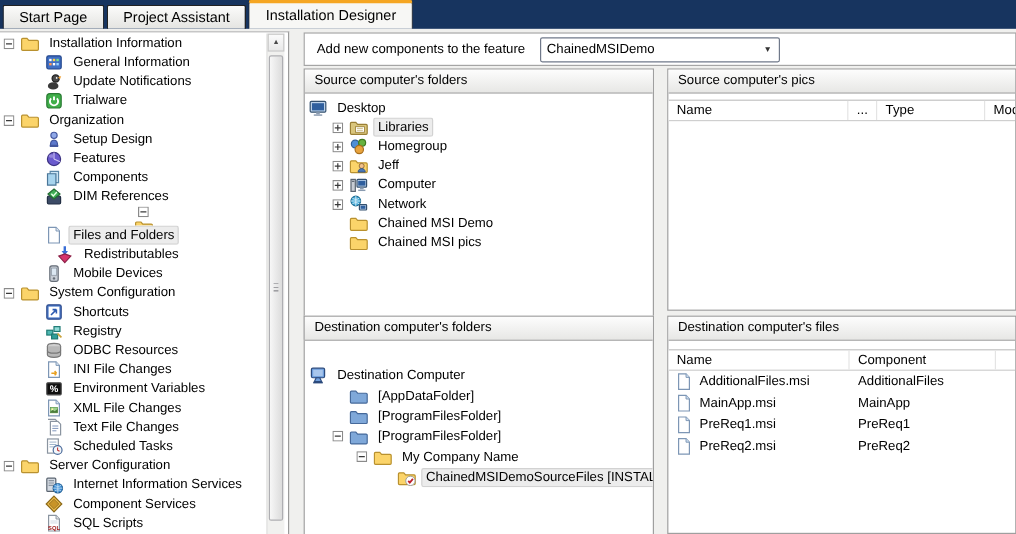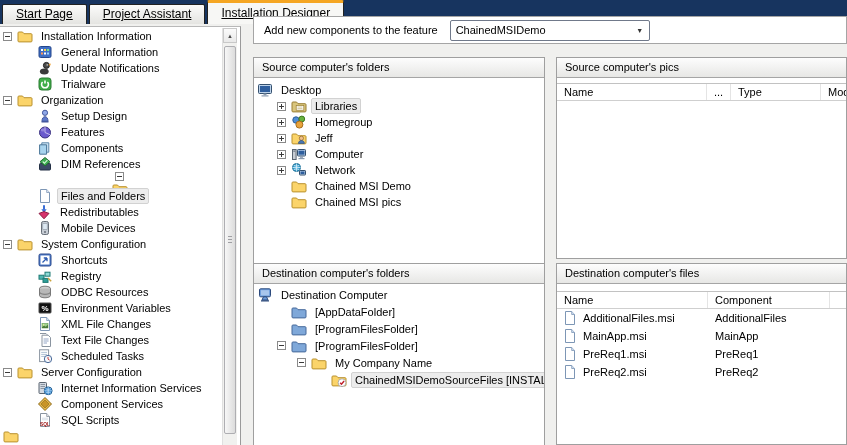--- a/index.html
+++ b/index.html
@@ -5,21 +5,21 @@
   html,body{margin:0;padding:0;}
   body{width:847px;height:445px;overflow:hidden;position:relative;background:#f0f0ee;
        font-family:"Liberation Sans","DejaVu Sans",sans-serif;font-size:11px;color:#000;}
   *{box-sizing:border-box;}
 
   
   .tabbar{position:absolute;left:0;top:0;width:847px;height:24px;background:#17345f;
           display:flex;align-items:flex-end;}
   .tab{height:20px;line-height:19px;padding:0 13px;margin-left:2px;font-size:12px;
        background:linear-gradient(#fbfbfa,#e4e4e1);border:1px solid #222;border-bottom:none;
-       border-radius:2px 2px 0 0;white-space:nowrap;cursor:default;text-decoration:underline;}
+       border-radius:2px 2px 0 0;white-space:nowrap;cursor:default;}
   .tab.active{height:24px;line-height:20px;background:#f7f7f5;border-top:3px solid #f5a623;}
 
   
   .sidebar{position:absolute;left:0;top:26px;width:241px;height:419px;background:#fff;
            border-top:1px solid #b8b8b8;border-right:1px solid #9a9a9a;overflow:hidden;}
   .sidetree{padding-top:1px;}
 
   .titem{height:16px;display:flex;align-items:center;white-space:nowrap;overflow:hidden;}
   .titem17{height:17px;}
   .exp{width:9px;height:9px;margin-right:5px;flex:none;}
@@ -34,38 +34,38 @@
   .vscroll{position:absolute;top:1px;right:3px;width:15px;height:418px;background:#f1f1ef;
            border-left:1px solid #e0e0e0;}
   .vs-up{height:15px;background:linear-gradient(#fbfbfb,#e9e9e9);border:1px solid #c8c8c8;
          text-align:center;font-size:6px;line-height:14px;color:#4a4a4a;}
   .vs-thumb{position:absolute;left:1px;right:1px;top:18px;height:388px;border:1px solid #aeaeb2;
             border-radius:2px;background:linear-gradient(90deg,#f7f7f7,#dcdcdc);}
   .vs-grip{position:absolute;left:3px;right:3px;top:50%;height:7px;margin-top:-4px;
            background:repeating-linear-gradient(#9f9fa3 0 1px,transparent 1px 3px);}
 
   
-  .featurebar{position:absolute;left:253px;top:16px;width:594px;height:28px;background:#fff;
+  .featurebar{position:absolute;left:253px;top:27px;width:594px;height:28px;background:#fff;
               border:1px solid #a5a5a5;display:flex;align-items:center;}
   .flabel{margin-left:10px;}
   .combo{margin-left:12px;width:200px;height:21px;border:1px solid #70798a;border-radius:2px;
          background:#fff;display:flex;align-items:center;cursor:default;}
   .combo-val{flex:1;padding-left:5px;overflow:hidden;white-space:nowrap;}
   .combo-btn{width:18px;text-align:center;font-size:7px;color:#333;}
 
   
   .panel{position:absolute;background:#fff;border:1px solid #9f9f9f;overflow:hidden;}
   .phead{height:20px;line-height:19px;padding-left:8px;background:linear-gradient(#fdfdfd,#e7e7e5);
          border-bottom:1px solid #a5a5a5;white-space:nowrap;overflow:hidden;}
   #p-src-folders{left:253px;top:57px;width:292px;height:226px;}
   #p-src-files  {left:556px;top:57px;width:291px;height:202px;}
   #p-dst-folders{left:253px;top:263px;width:292px;height:205px;}
   #p-dst-files  {left:556px;top:263px;width:291px;height:182px;}
   .ptree{padding-top:4px;}
-  .ptree2{padding-top:2px;}
+  .ptree2{padding-top:20px;}
 
   
   .lhead{display:flex;height:18px;margin-top:5px;border-top:1px solid #c2c2c2;
          border-bottom:1px solid #cfcfcf;background:#fff;}
   .lh{flex:none;line-height:16px;padding-left:7px;border-right:1px solid #e4e4e4;
       overflow:hidden;white-space:nowrap;}
   .lrow{display:flex;height:18px;align-items:center;white-space:nowrap;}
   .lcell-name{flex:none;display:flex;align-items:center;padding-left:5px;overflow:hidden;}
   .lcell{flex:none;padding-left:7px;overflow:hidden;}
   .licon{width:16px;height:16px;margin-right:5px;flex:none;}
@@ -210,21 +210,21 @@
       <div class="titem " style="padding-left: 23px;">
         <span class="tspacer"></span>
         <span class="ticon">
           <svg viewBox="0 0 16 16">
             <path d="M3.5 1.5h6.2l2.8 3v10H3.5z" fill="#fff" stroke="#7d96b5"></path>
             <path d="M9.7 1.5v3h2.8" fill="#e4ecf6" stroke="#7d96b5" stroke-width=".8"></path>
           </svg>
         </span>
         <span class="tlabel sel">Files and Folders</span>
       </div>
-      <div class="titem " style="padding-left: 22px;">
+      <div class="titem " style="padding-left: 32px;">
         <span class="tspacer"></span>
         <span class="ticon">
           <svg viewBox="0 0 16 16">
             <path d="M8 1.2v4.6" stroke="#3a6ed6" stroke-width="2"></path>
             <path d="M5.3 5.2h5.4L8 8.8z" fill="#3a6ed6"></path>
             <path d="M3 9.4l5-1.8 5 1.8-5 5.4z" fill="#d6336c" stroke="#8c1f46"></path>
           </svg>
         </span>
         <span class="tlabel">Redistributables</span>
       </div>
@@ -279,20 +279,31 @@
       <div class="titem " style="padding-left: 23px;">
         <span class="tspacer"></span>
         <span class="ticon">
           <svg viewBox="0 0 16 16">
             <ellipse cx="8" cy="4.5" rx="5.5" ry="2.3" fill="#d0d0d0" stroke="#787878"></ellipse>
             <path d="M2.5 4.5v7c0 1.3 2.5 2.3 5.5 2.3s5.5-1 5.5-2.3v-7" fill="#b8b8b8" stroke="#787878"></path>
             <path d="M2.5 8c0 1.3 2.5 2.3 5.5 2.3S13.5 9.3 13.5 8" fill="none" stroke="#787878"></path>
           </svg>
         </span>
         <span class="tlabel">ODBC Resources</span>
+      </div>
+      <div class="titem " style="padding-left: 23px;">
+        <span class="tspacer"></span>
+        <span class="ticon">
+          <svg viewBox="0 0 16 16">
+            <path d="M3.5 1.5h6.2l2.8 3v10H3.5z" fill="#fff" stroke="#7d96b5"></path>
+            <path d="M9.7 1.5v3h2.8" fill="#d7e4f2" stroke="#7d96b5" stroke-width=".8"></path>
+            <path d="M5.8 11h4.4M10.2 11L8.5 9.3M10.2 11l-1.7 1.7" stroke="#e8a020" stroke-width="1.3" fill="none"></path>
+          </svg>
+        </span>
+        <span class="tlabel">INI File Changes</span>
       </div>
       <div class="titem " style="padding-left: 23px;">
         <span class="tspacer"></span>
         <span class="ticon">
           <svg viewBox="0 0 16 16">
             <rect x="2" y="3" width="12" height="10" rx=".8" fill="#101010" stroke="#4a4a4a"></rect>
             <text x="8" y="11" font-size="8" font-weight="bold" fill="#fff" text-anchor="middle">%</text>
           </svg>
         </span>
         <span class="tlabel">Environment Variables</span>

